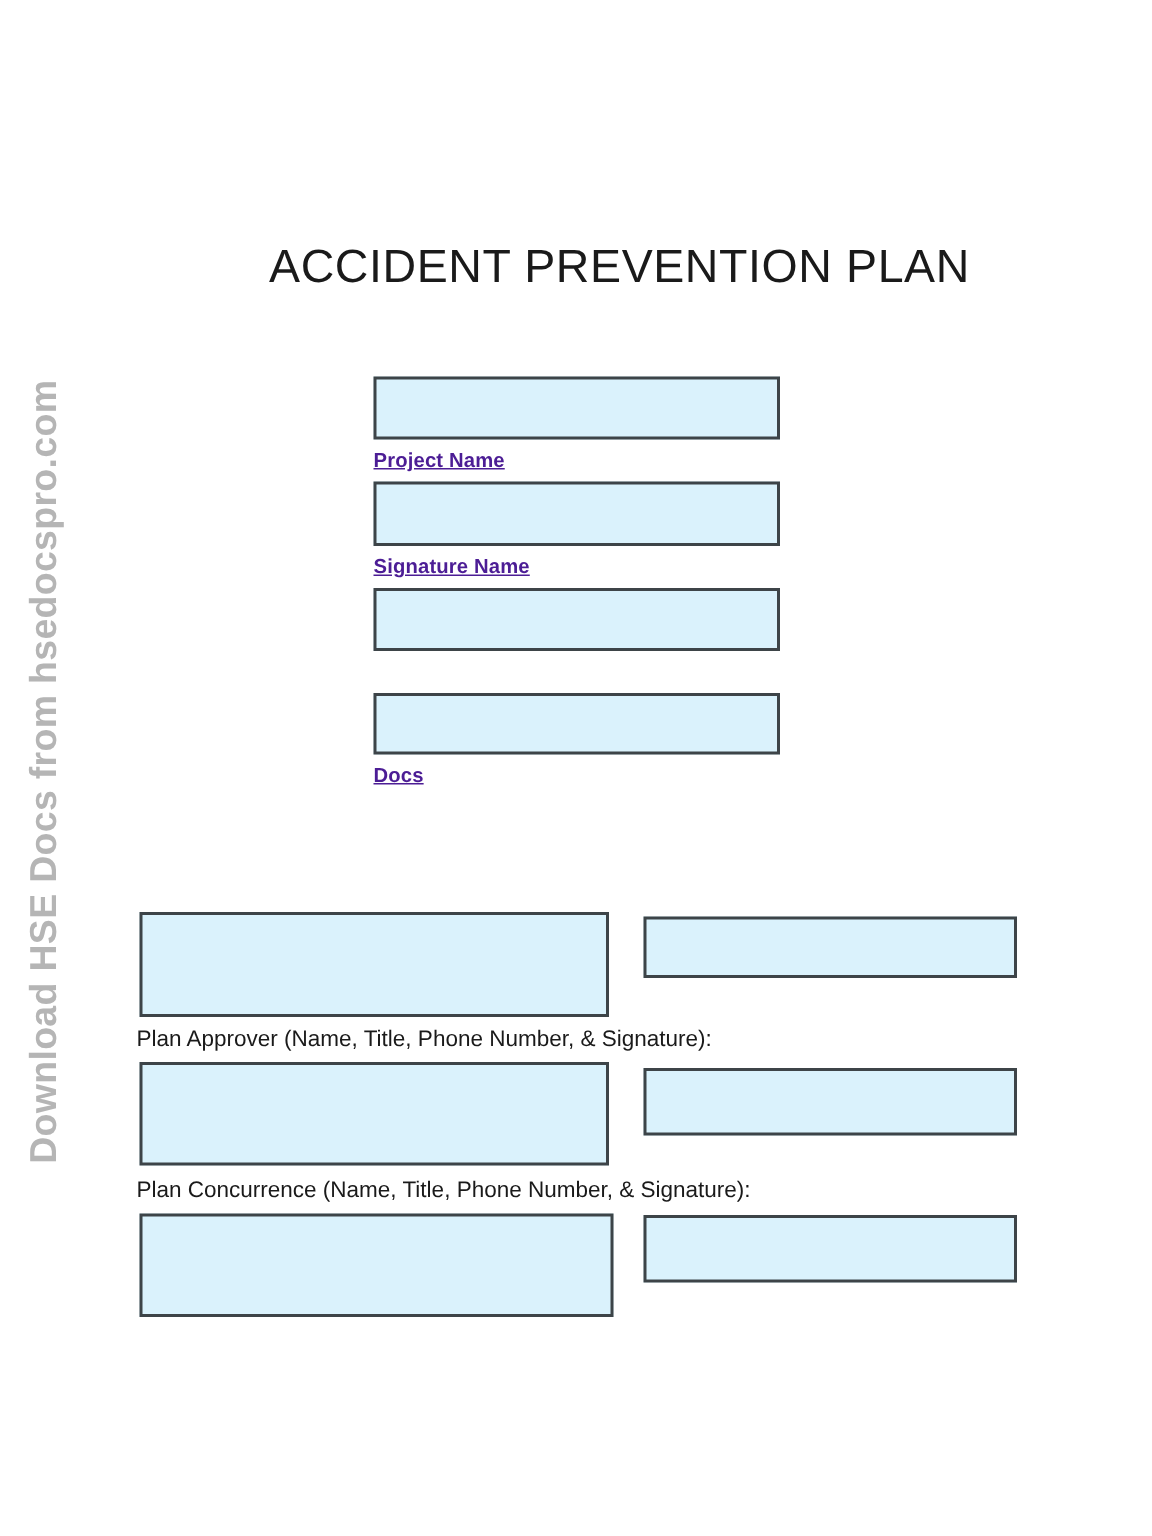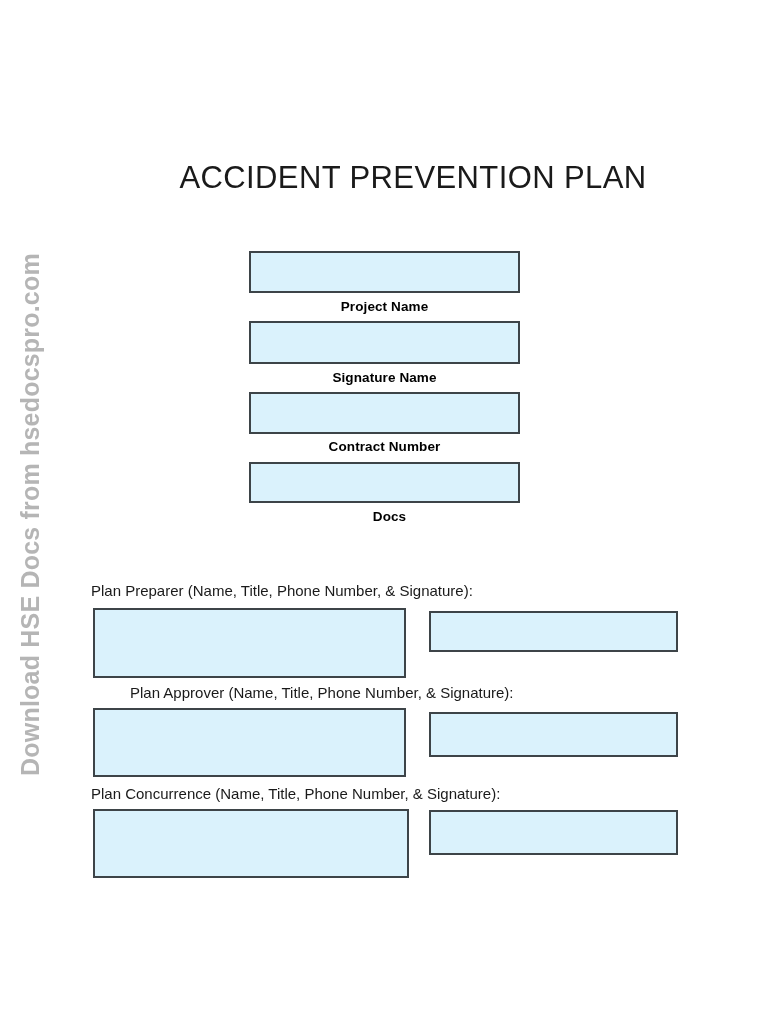--- a/index.html
+++ b/index.html
@@ -60,25 +60,25 @@
   .field {
     position: absolute;
     background: #daf2fc;
     border: 2px solid #3d4448;
     box-sizing: border-box;
   }
 
   
   .caption {
     position: absolute;
-    text-align: center;
     font-size: 13.5px;
     font-weight: bold;
-    color: #000000;
+    color: #4c1d95;
     letter-spacing: 0.1px;
+    text-decoration: underline;
   }
 
   
   .section-label {
     position: absolute;
     font-size: 15px;
     font-weight: normal;
     color: #1a1a1a;
     white-space: nowrap;
   }
@@ -94,30 +94,28 @@
 
   <div id="title">ACCIDENT PREVENTION PLAN</div>
 
   <div class="field" style="left:249px; top:251px; width:271px; height:42px;"></div>
   <div class="caption" style="left:249px; top:299px; width:271px;">Project Name</div>
 
   <div class="field" style="left:249px; top:321px; width:271px; height:43px;"></div>
   <div class="caption" style="left:249px; top:370px; width:271px;">Signature Name</div>
 
   <div class="field" style="left:249px; top:392px; width:271px; height:42px;"></div>
-  <div class="caption" style="left:249px; top:439px; width:271px;">Contract Number</div>
 
   <div class="field" style="left:249px; top:462px; width:271px; height:41px;"></div>
   <div class="caption" style="left:249px; top:509px; width:281px;">Docs</div>
 
-  <div class="section-label" style="left:91px; top:582px;">Plan Preparer (Name, Title, Phone Number, &amp; Signature):</div>
   <div class="field" style="left:93px; top:608px; width:313px; height:70px;"></div>
   <div class="field" style="left:429px; top:611px; width:249px; height:41px;"></div>
 
-  <div class="section-label" style="left:91px; top:684px;margin-left:39px;">Plan Approver (Name, Title, Phone Number, &amp; Signature):</div>
+  <div class="section-label" style="left:91px; top:684px;">Plan Approver (Name, Title, Phone Number, &amp; Signature):</div>
   <div class="field" style="left:93px; top:708px; width:313px; height:69px;"></div>
   <div class="field" style="left:429px; top:712px; width:249px; height:45px;"></div>
 
   <div class="section-label" style="left:91px; top:785px;">Plan Concurrence (Name, Title, Phone Number, &amp; Signature):</div>
   <div class="field" style="left:93px; top:809px; width:316px; height:69px;"></div>
   <div class="field" style="left:429px; top:810px; width:249px; height:45px;"></div>
 
 </div>
 
 </body></html>

